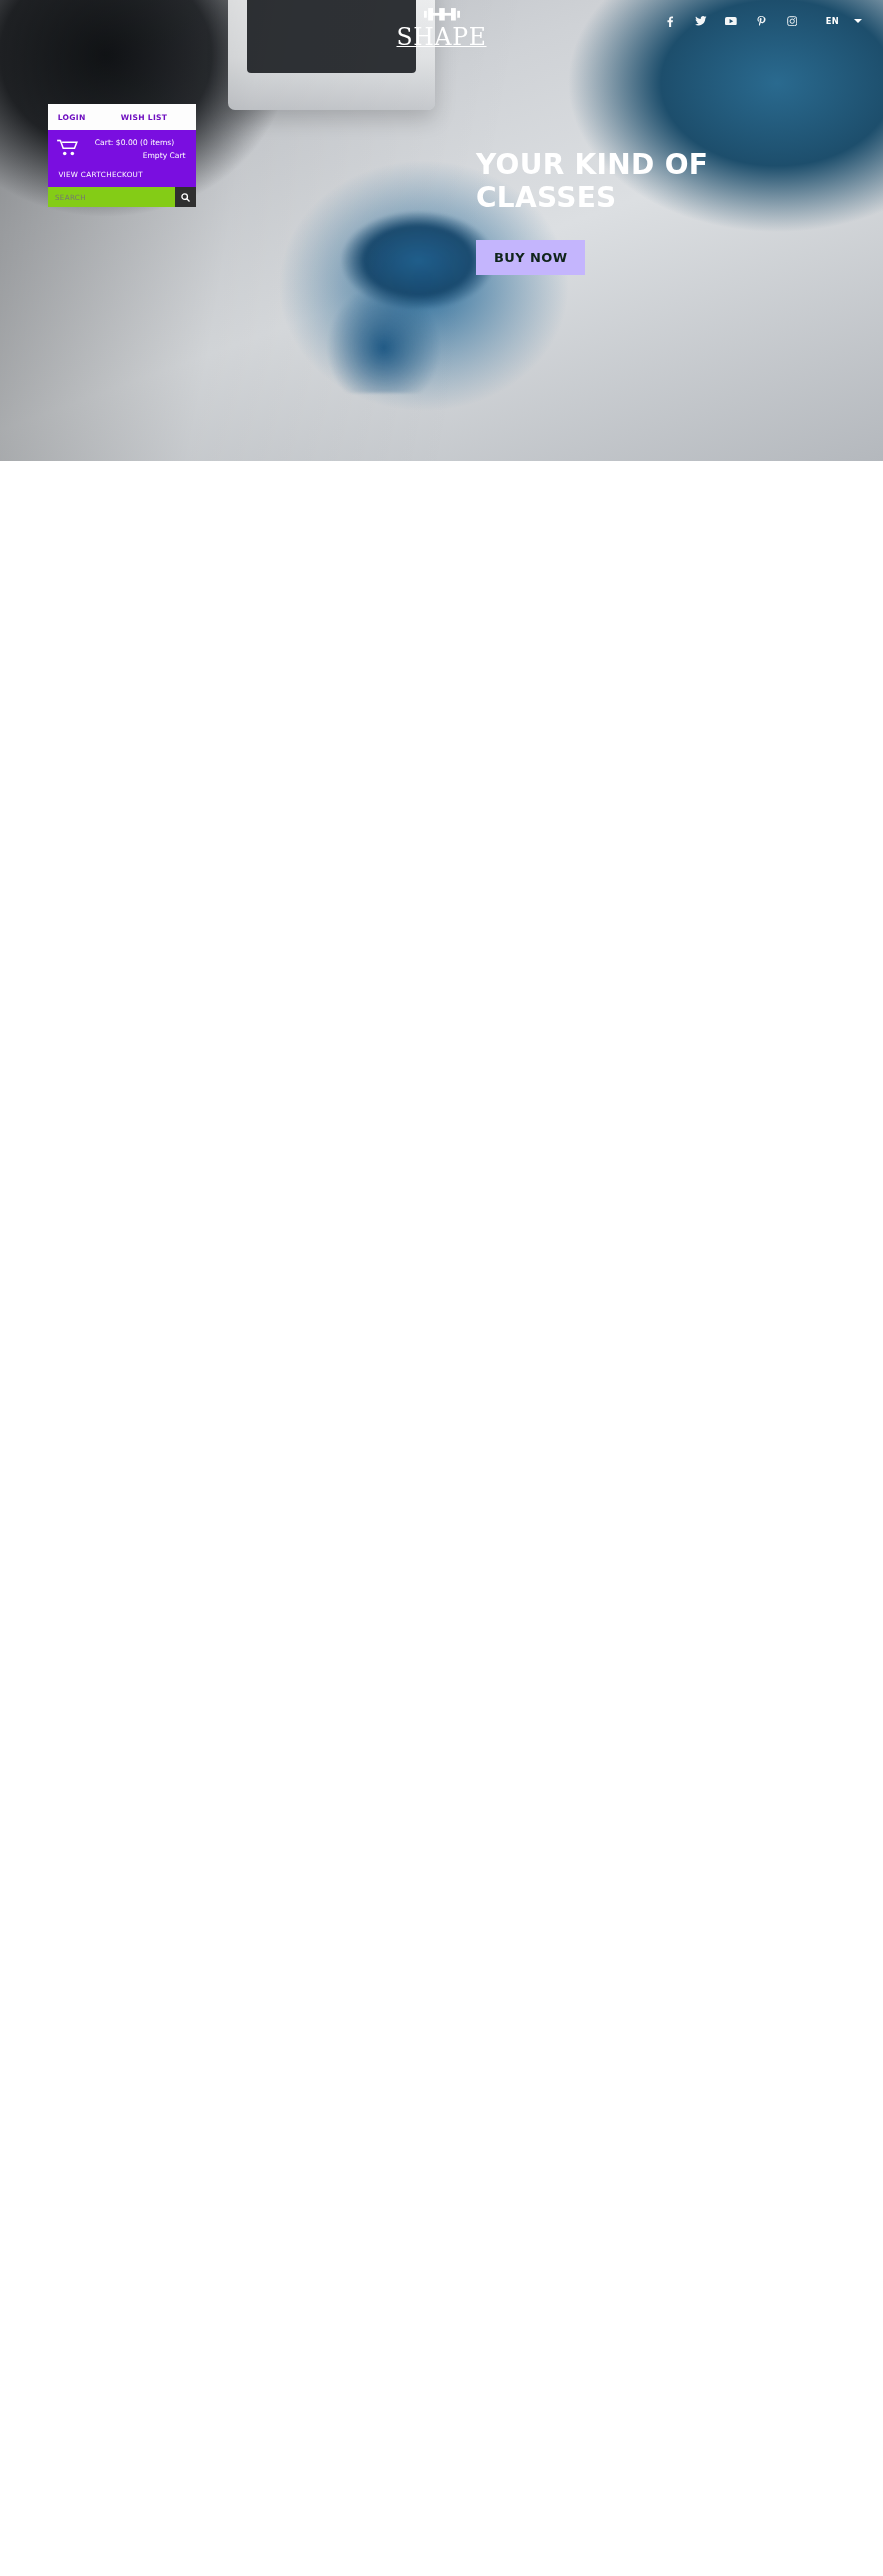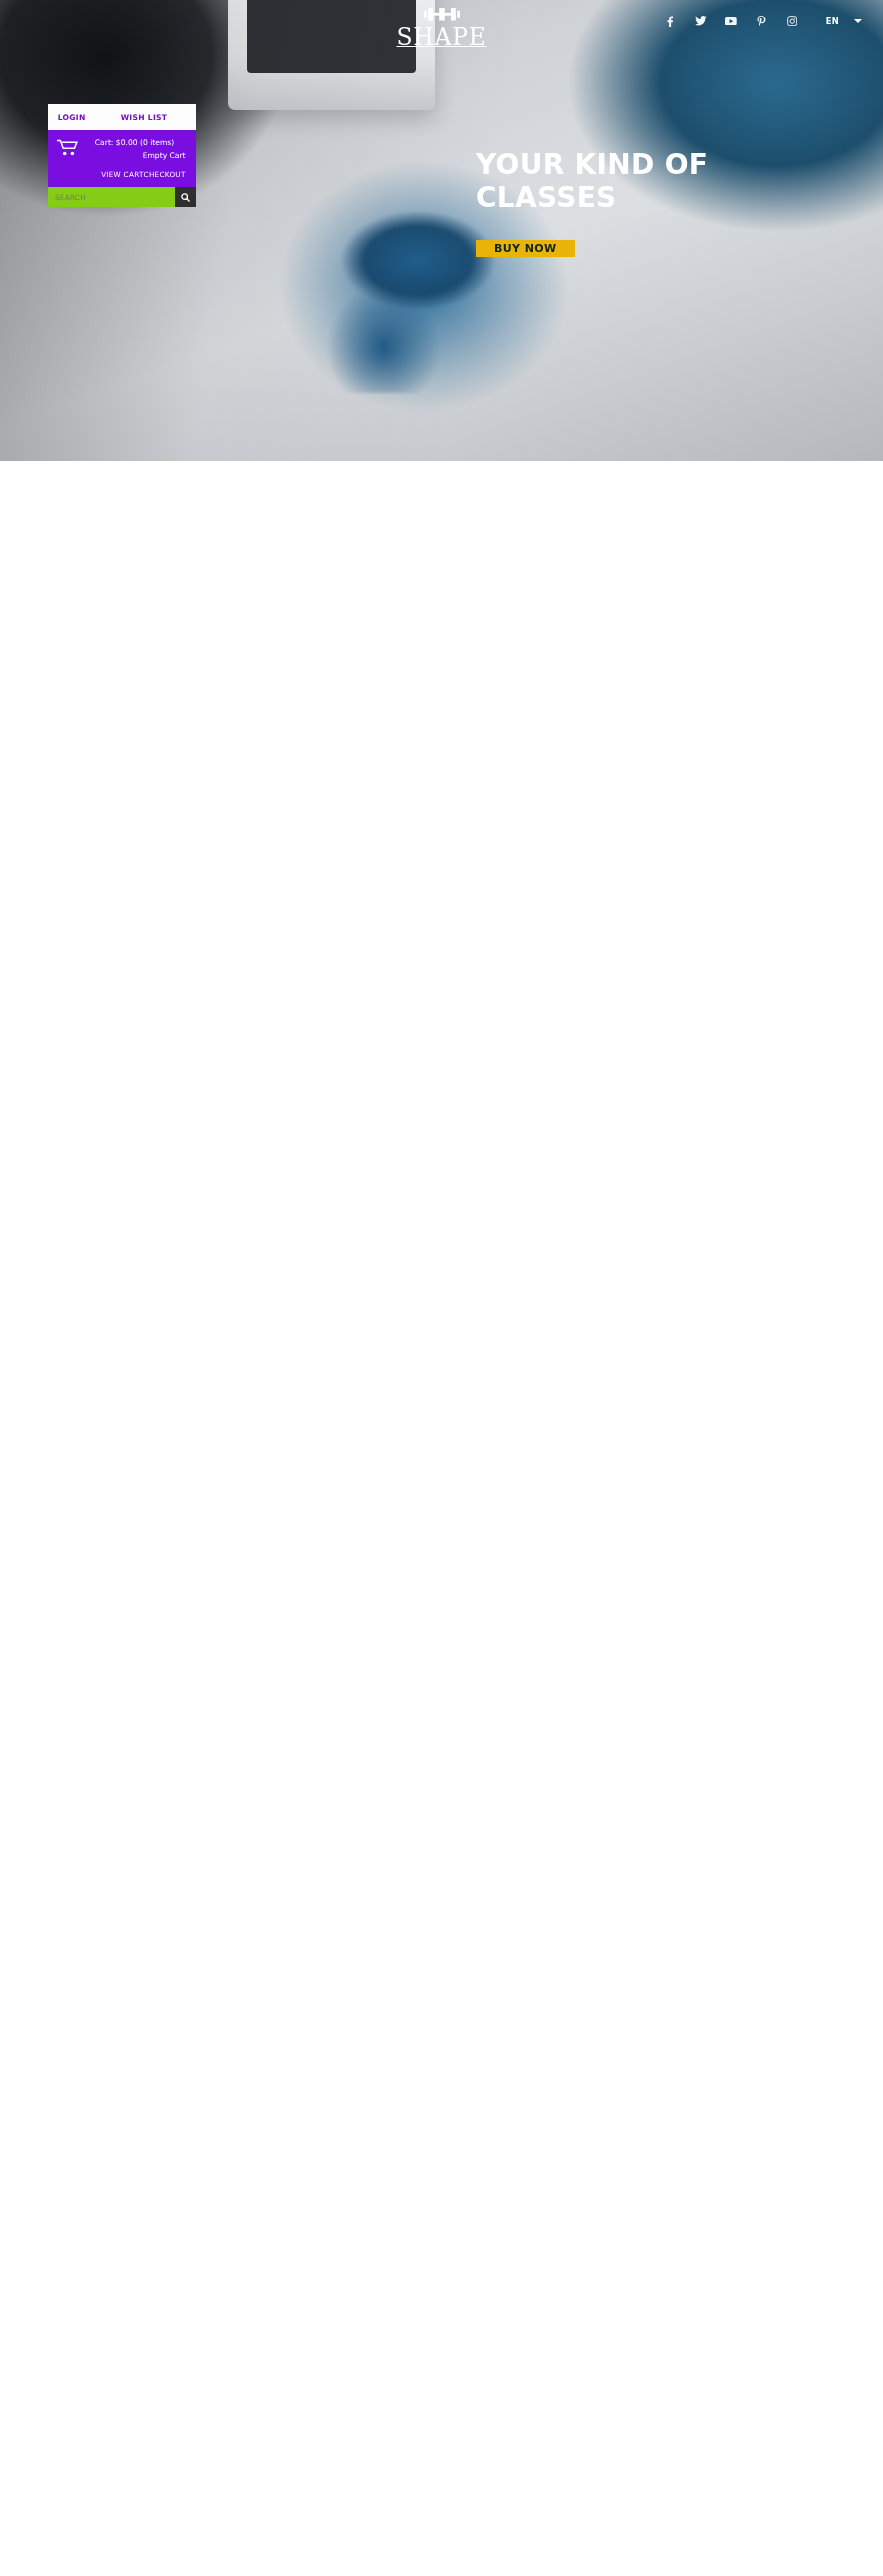--- a/index.html
+++ b/index.html
@@ -111,21 +111,21 @@
     background: #7a0ee0;
     padding: 7.6px 9px 8.3px;
     color: #fff;
   }
   .cart-row { display: flex; align-items: flex-start; gap: 5.5px; }
   .cart-ico { flex: 0 0 auto; margin-top: 1.4px; }
   .cart-info { flex: 1; text-align: right; padding-right: 1.4px; }
   .cart-total { font-size: 7.6px; display: block; text-align: center; }
   .cart-empty { font-size: 7.6px; display: block; margin-top: 4.8px; text-align: right; }
   .cart-actions {
-    display: flex; justify-content: flex-end;
+    display: flex; justify-content: flex-start;
     margin-top: 9.7px; padding: 0 1.4px;
   }
   .cart-actions a {
     color: #fff; font-size: 7.2px; text-decoration: none; letter-spacing: 0.3px;
   }
   .search-row { display: flex; height: 19.3px; }
   .search-input {
     flex: 1; border: 0; background: #84cc16;
     font-size: 7.2px; color: #3a3a3a; padding: 0 7px;
     font-family: inherit; letter-spacing: 0.3px;
@@ -448,21 +448,21 @@
       </a>
       <div class="lang-sel">
         <span>EN</span>
         <span class="caret-dn"></span>
       </div>
     </div>
   </div>
 
   <div style="position:absolute;left:476px;top:148px;width:359px;z-index:5;">
     <h1 style="color:#fff;font-size:28px;line-height:1.18;font-weight:bold;letter-spacing:0.3px;max-width:297px;">YOUR KIND OF CLASSES</h1>
-    <button style="margin-top:26px;background:#eab308;border:0;color:#10241b;font-size:11px;font-weight:600;letter-spacing:0.4px;padding:2px 18px;cursor:pointer;font-family:inherit;">BUY NOW</button>
+    <button style="margin-top:26px;background:#c4b5fd;border:0;color:#10241b;font-size:13px;font-weight:600;letter-spacing:0.4px;padding:10px 18px;cursor:pointer;font-family:inherit;">BUY NOW</button>
   </div>
 
   <div class="left-col">
     <div class="acct-bar">
       <a href="#">LOGIN</a>
       <a href="#">WISH LIST</a>
     </div>
     <div class="cart-box">
       <div class="cart-row">
         <span class="cart-ico">

